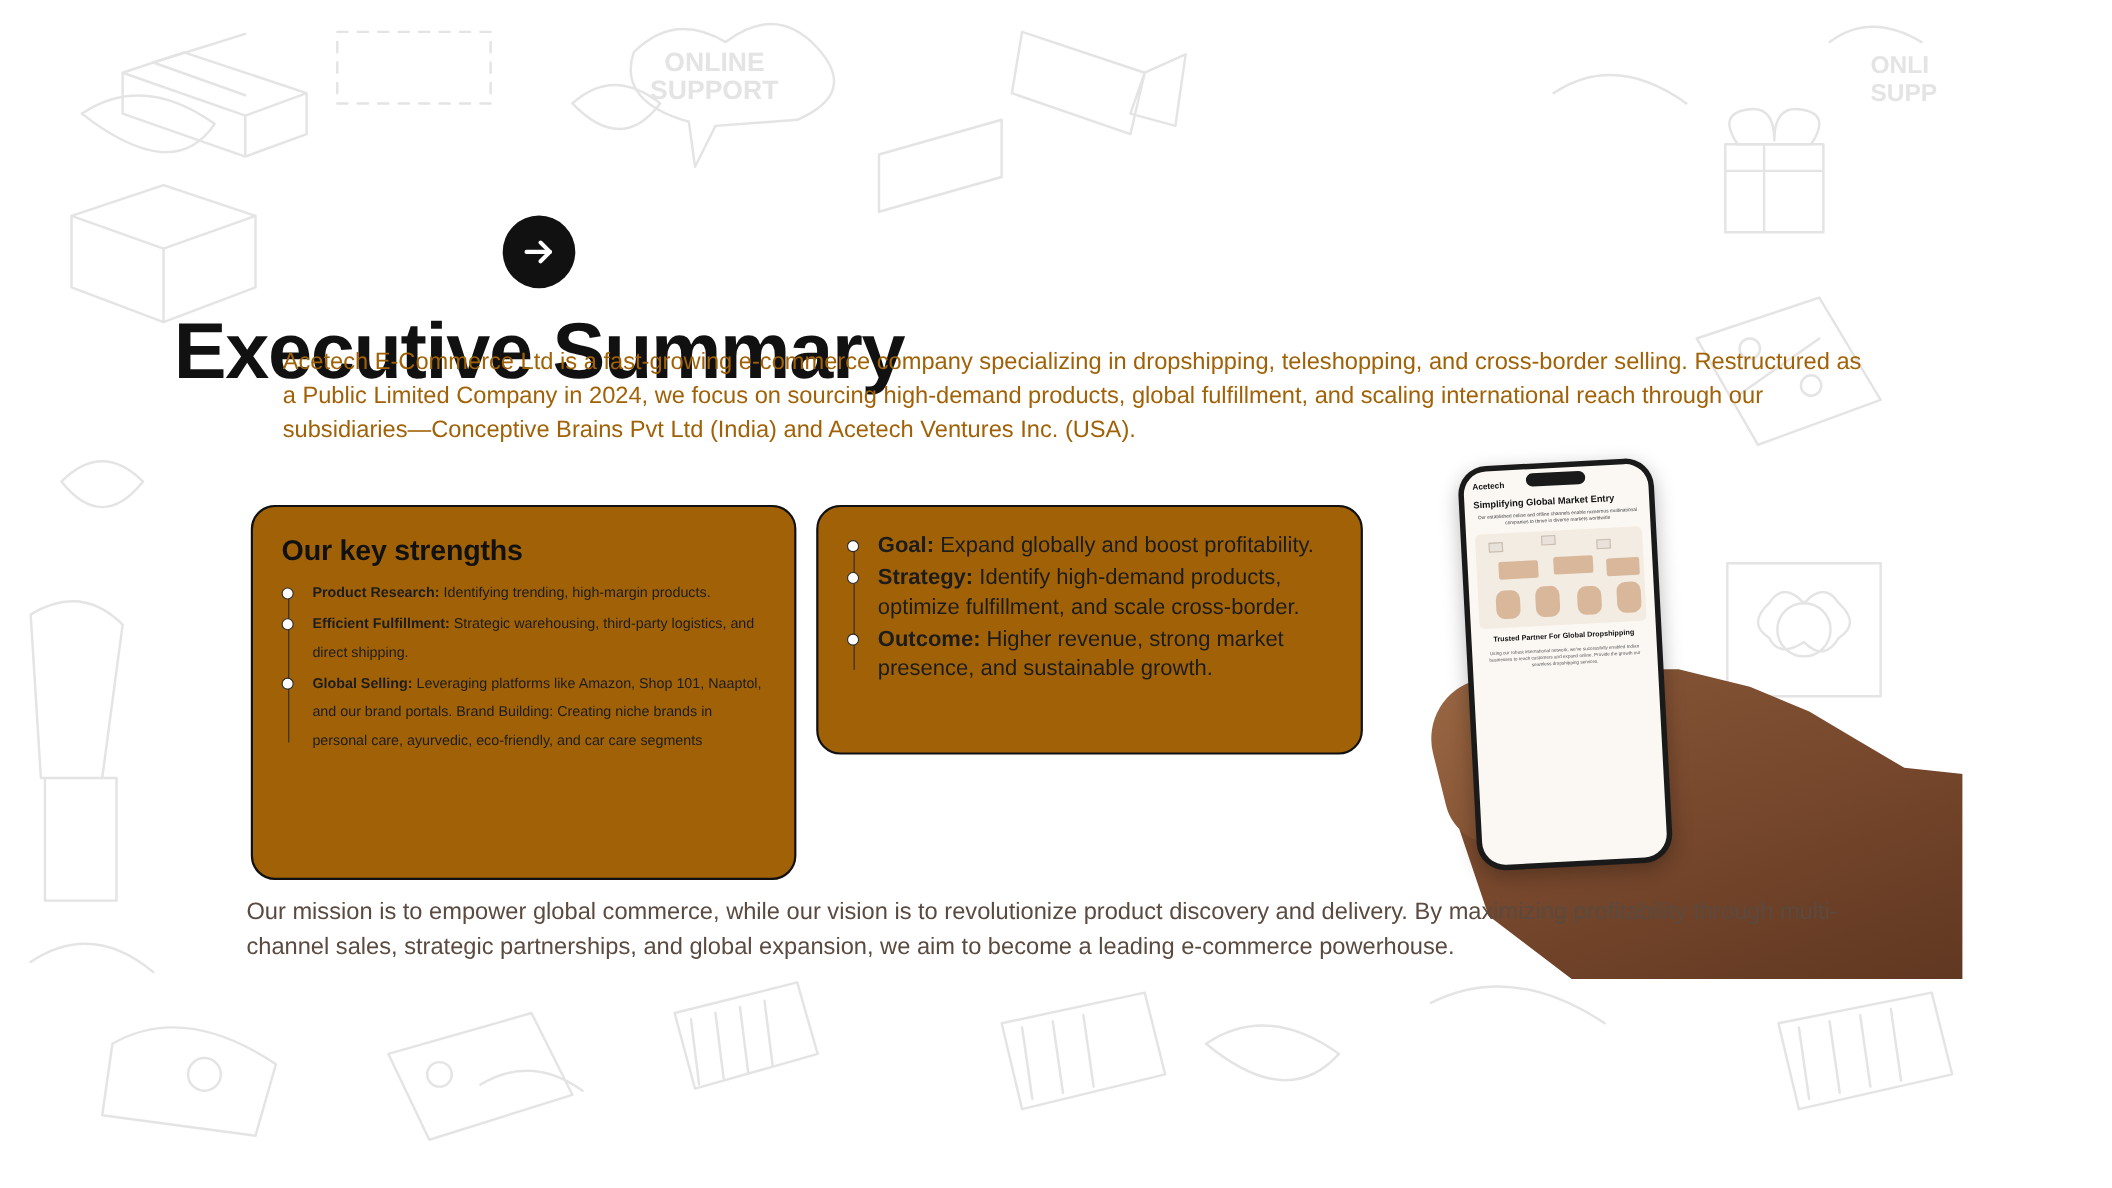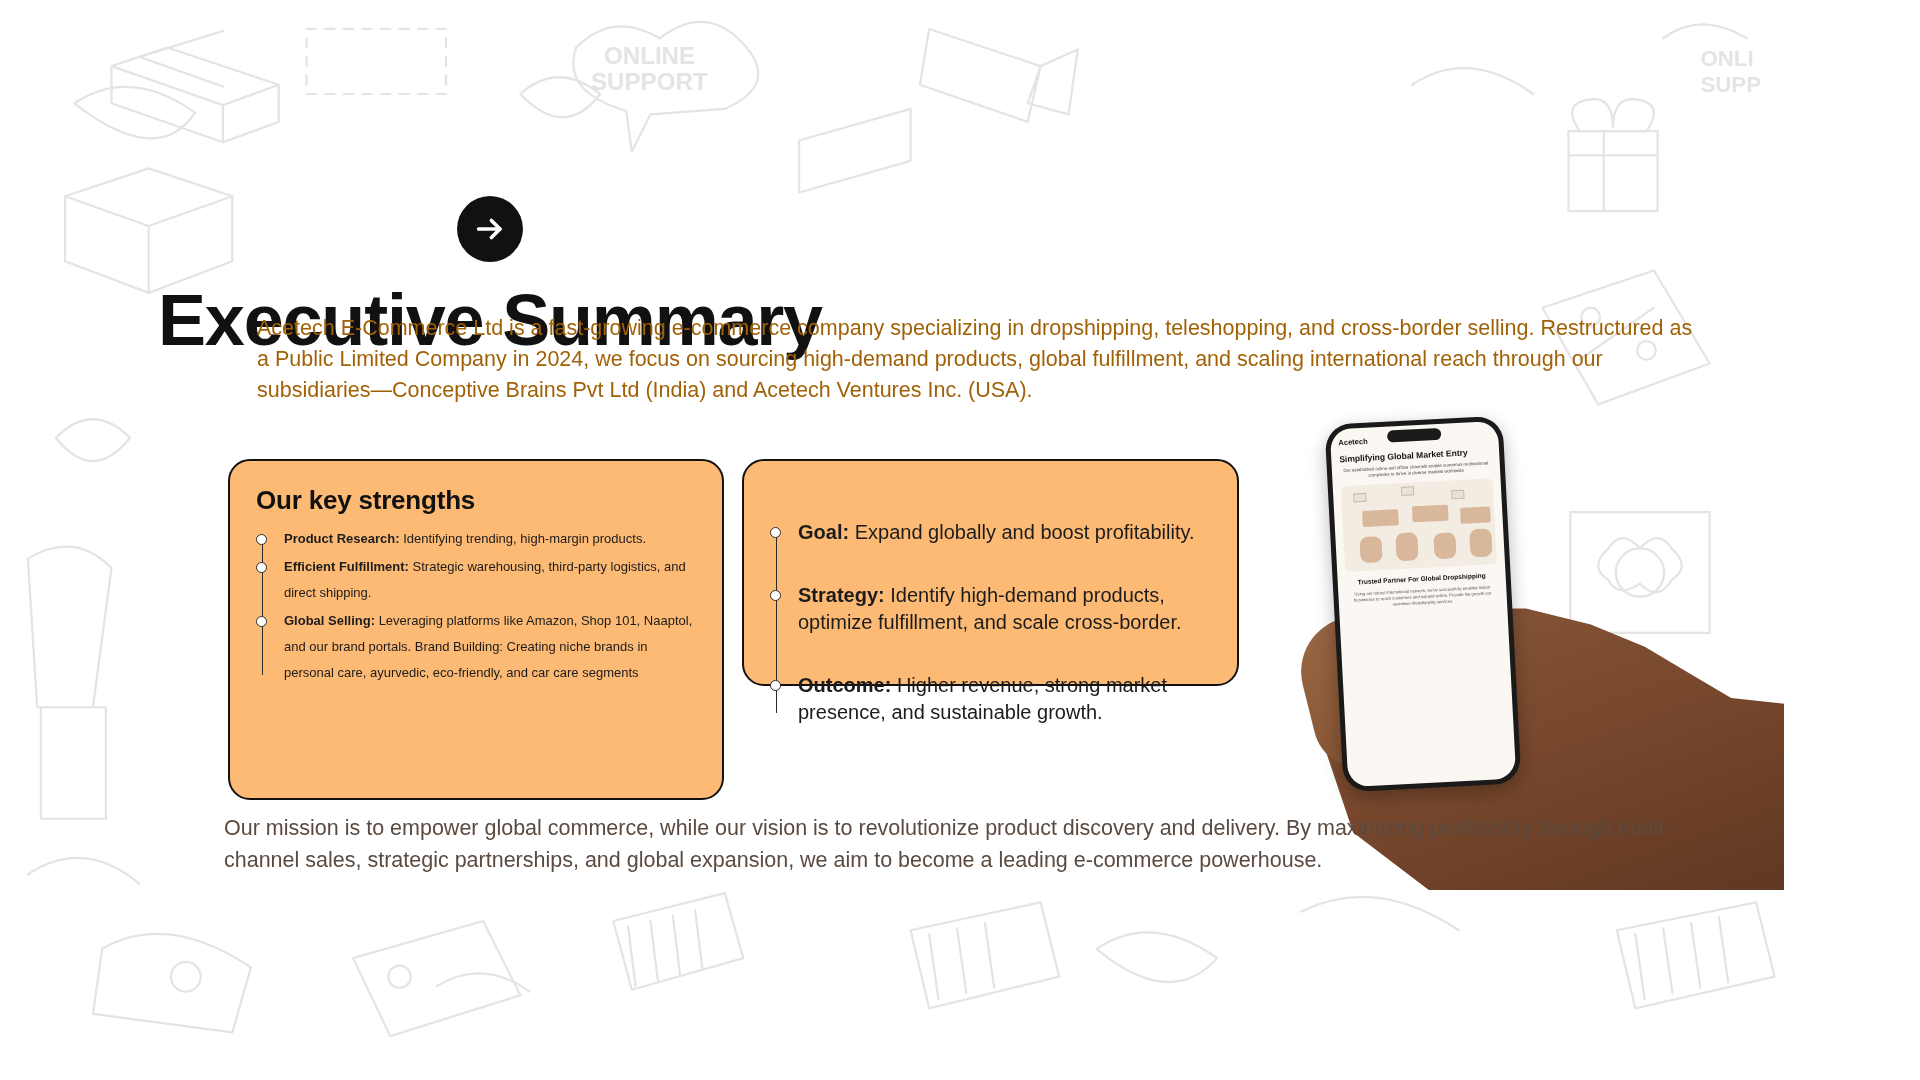--- a/index.html
+++ b/index.html
@@ -55,21 +55,21 @@
     font-size: 21.5px;
     line-height: 31px;
     color: #a16207;
   }
 
   
   .card {
     position: absolute;
     border: 2.5px solid #111111;
     border-radius: 22px;
-    background: #fdba74;
+    background: #a16207;
   }
   #card-strengths {
     left: 228px; top: 459px;
     width: 496px; height: 341px;
     padding: 20px 26px 18px 26px;
   }
   #card-gso {
     left: 742px; top: 459px;
     width: 497px; height: 227px;
     padding: 22px 26px 18px 26px;
@@ -106,21 +106,21 @@
     content: "";
     position: absolute;
     left: -28px; top: 8px;
     width: 9px; height: 9px;
     border-radius: 50%;
     background: #ffffff;
     border: 1.8px solid #2b2b2b;
   }
   .tl li b { font-weight: 700; }
 
-  #card-gso .tl li { font-size: 20px; line-height: 27px; margin-bottom: 2px; margin-top: 36px; }
+  #card-gso .tl li { font-size: 20px; line-height: 27px; margin-bottom: 2px; }
   #card-gso .tl::before { top: 10px; bottom: 13px; }
 
   
   #phone-photo {
     position: absolute;
     left: 1290px; top: 420px;
     width: 560px; height: 470px;
   }
   .hand-shape {
     position: absolute;

